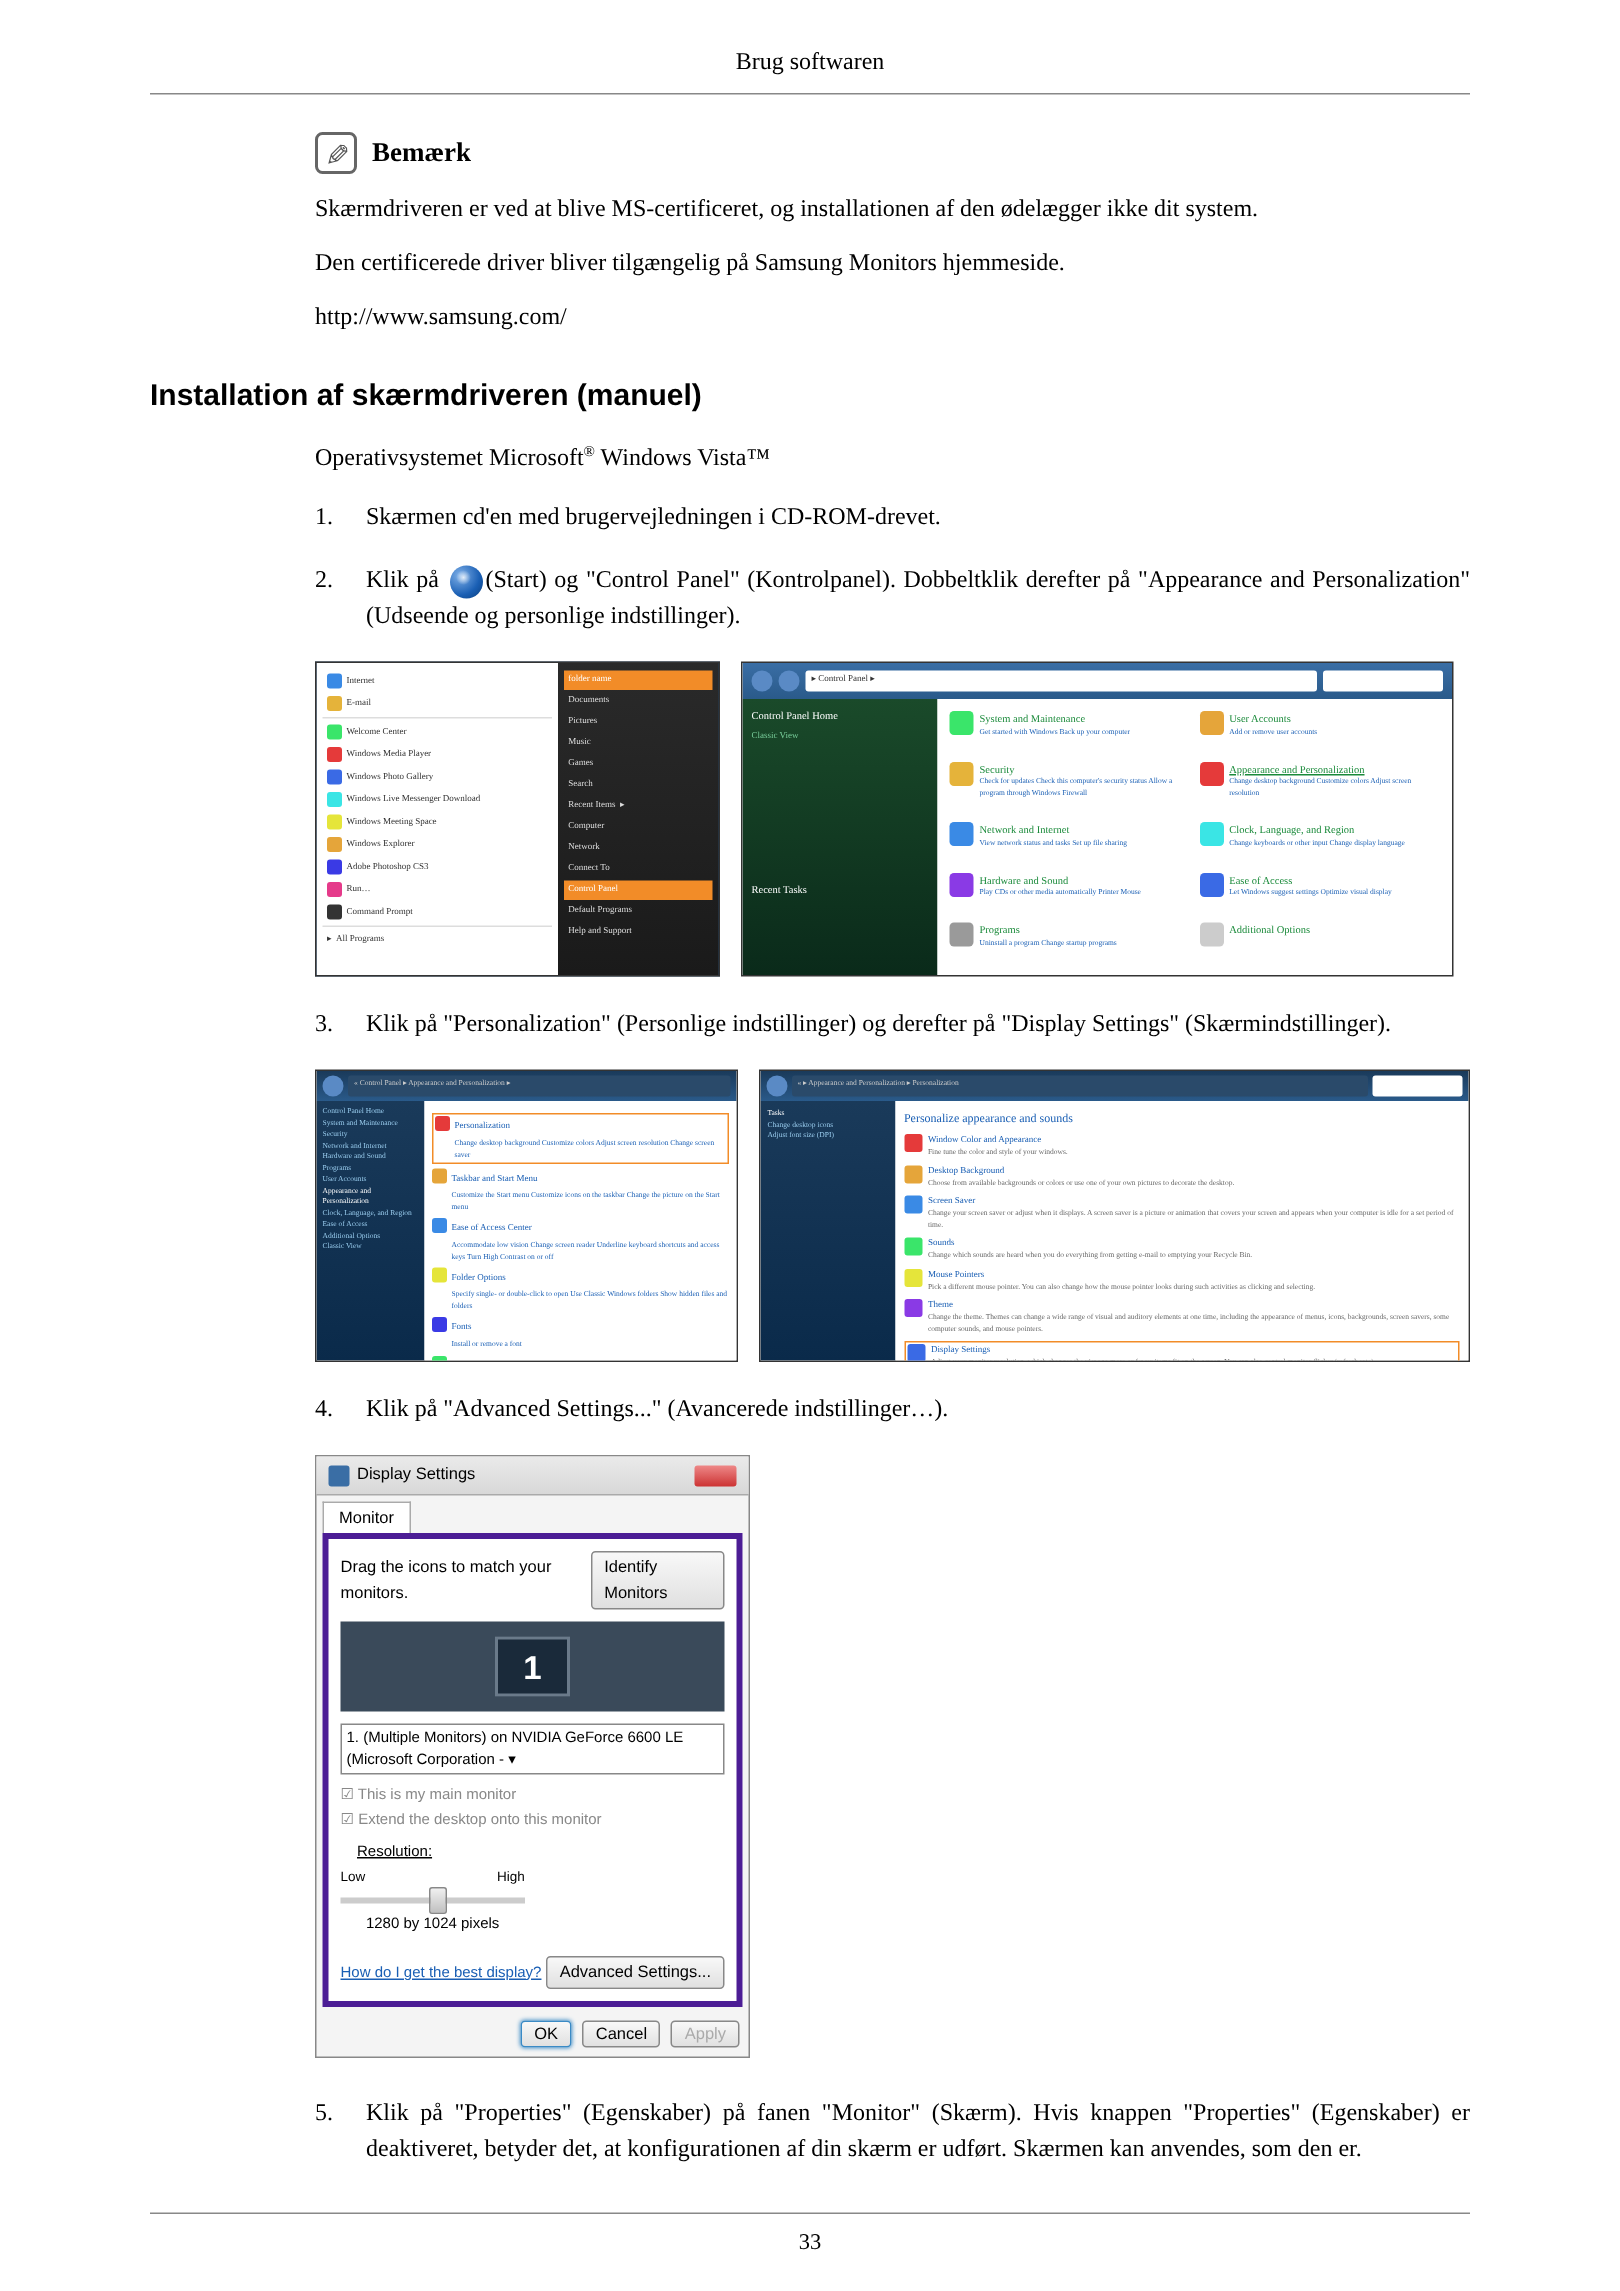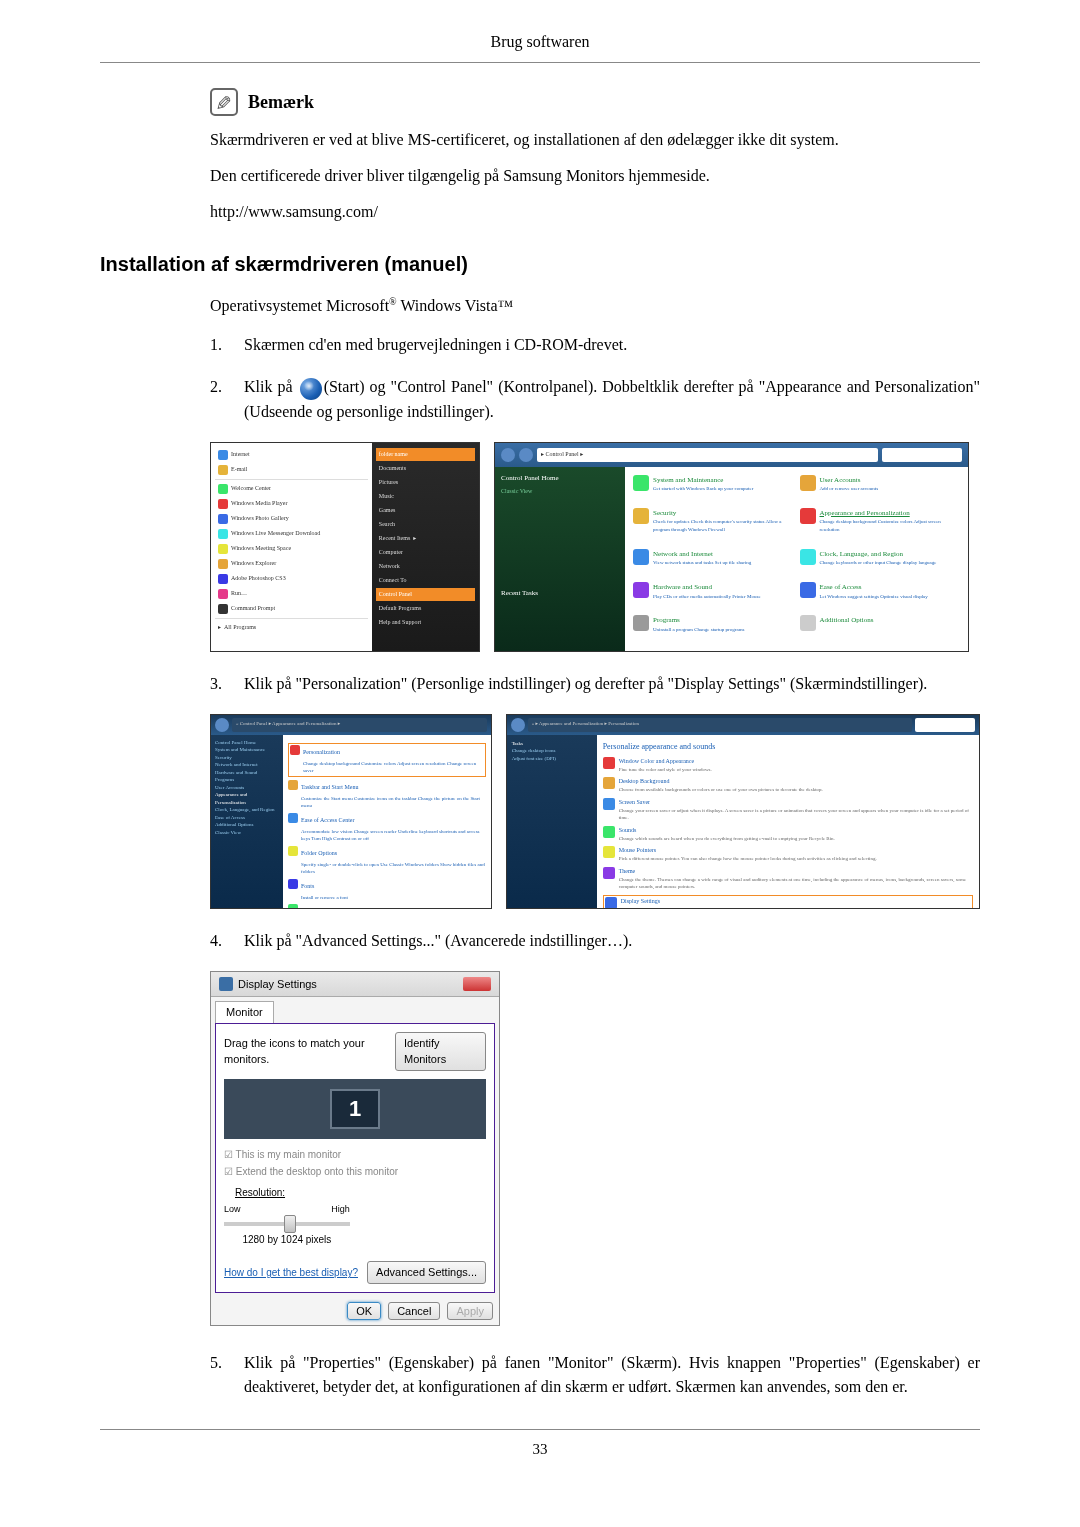--- a/index.html
+++ b/index.html
@@ -305,21 +305,21 @@
       background: #fff;
       border: 1px solid #aaa;
       border-bottom: none;
       padding: 2px 10px;
       margin-left: 4px;
       margin-top: 4px;
       font-size: 11px;
     }
     .ds-body {
       background: #fff;
-      border: 1px solid #4c1d95;
+      border: 4px solid #4c1d95;
       margin: 0 4px 4px 4px;
       padding: 8px;
     }
     .ds-row1 { display: flex; justify-content: space-between; align-items: center; margin-bottom: 8px; }
     .ds-btn {
       border: 1px solid #888;
       background: linear-gradient(to bottom, #f8f8f8, #e0e0e0);
       padding: 2px 8px;
       border-radius: 3px;
       font-size: 11px;
@@ -789,20 +789,21 @@
     </div>
     <span class="ds-tab">Monitor</span>
     <div class="ds-body">
       <div class="ds-row1">
         <span>Drag the icons to match your monitors.</span>
         <span class="ds-btn">Identify Monitors</span>
       </div>
       <div class="ds-monitor-area">
         <div class="ds-monitor">1</div>
       </div>
+      <div class="ds-select">1. (Multiple Monitors) on NVIDIA GeForce 6600 LE (Microsoft Corporation - ▾</div>
       <div class="ds-check">☑ <span>This is my main monitor</span></div>
       <div class="ds-check">☑ <span>Extend the desktop onto this monitor</span></div>
       <div class="ds-slider-row">
         <div class="ds-slider-col">
           <div class="lbl">Resolution:</div>
           <div class="ds-slider-labels">
             <span>Low</span>
             <span>High</span>
           </div>
           <div class="ds-slider"></div>

